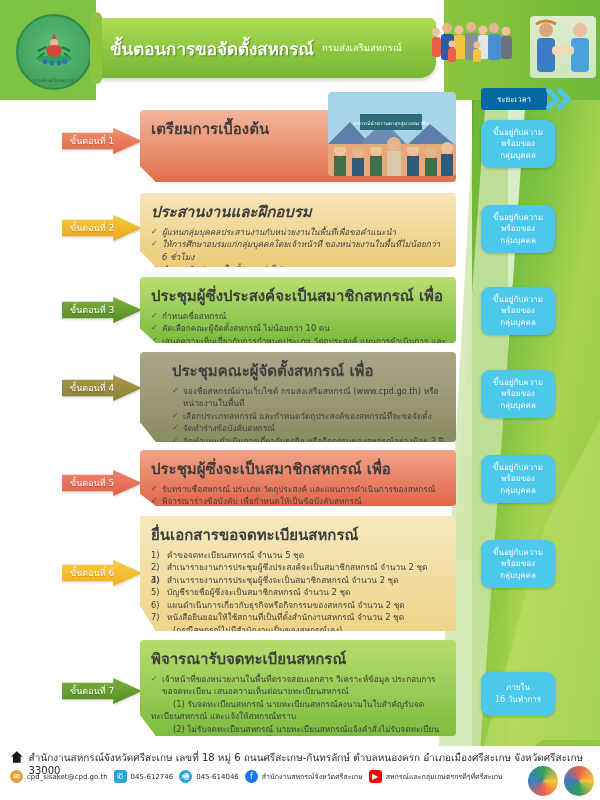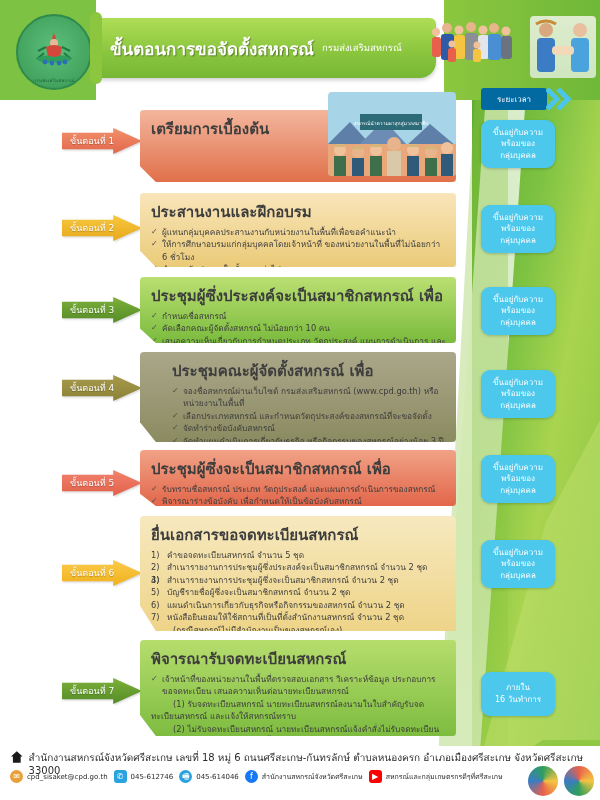--- a/index.html
+++ b/index.html
@@ -256,21 +256,21 @@
     </g>
   </svg>
   <div class="bubble" style="left:481px; top:120px; width:74px; height:48px;">
       <div>ขึ้นอยู่กับความ<br>พร้อมของ<br>กลุ่มบุคคล</div>
     </div>
 
   <div class="badge" style="left:62px; top:215px; width:80px;">
     <div class="badge-shape" style="background:linear-gradient(180deg,#f7c83f,#e8a81c)"></div>
     <span>ขั้นตอนที่ 2</span>
   </div>
-  <div class="box notch" style="left:140px; top:193px; width:316px; height:74px; background:linear-gradient(180deg,#f8e5ba,#ebcb78);">
+  <div class="box notch" style="left:140px; top:193px; width:316px; height:74px; background:linear-gradient(180deg,#f8e5ba,#ebcb78);font-style:italic;">
     <h4>ประสานงานและฝึกอบรม</h4>
     <ul>
       <li class="chk">ผู้แทนกลุ่มบุคคลประสานงานกับหน่วยงานในพื้นที่เพื่อขอคำแนะนำ</li>
       <li class="chk">ให้การศึกษาอบรมแก่กลุ่มบุคคลโดยเจ้าหน้าที่ ของหน่วยงานในพื้นที่ไม่น้อยกว่า 6 ชั่วโมง</li>
       <li class="chk">กำหนดวันประชุมในขั้นตอนต่อไป</li>
     </ul>
   </div>
   <div class="bubble" style="left:481px; top:205px; width:74px; height:48px;">
       <div>ขึ้นอยู่กับความ<br>พร้อมของ<br>กลุ่มบุคคล</div>
     </div>

